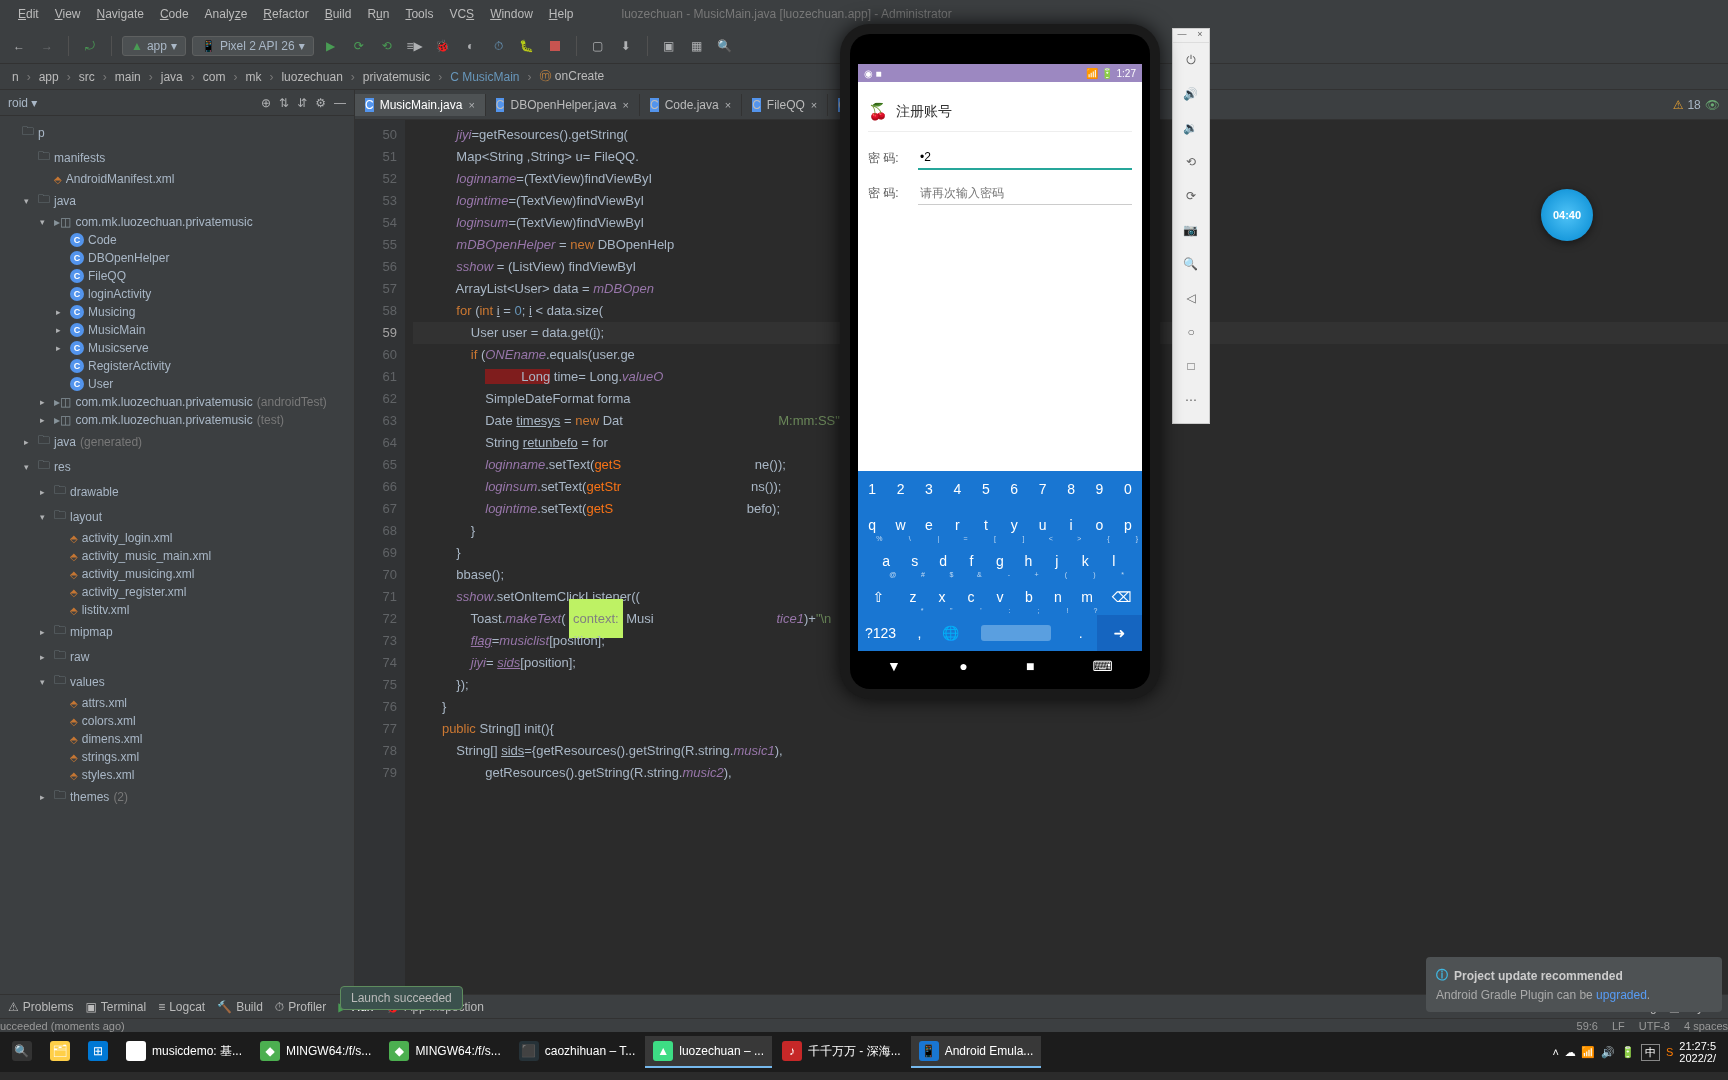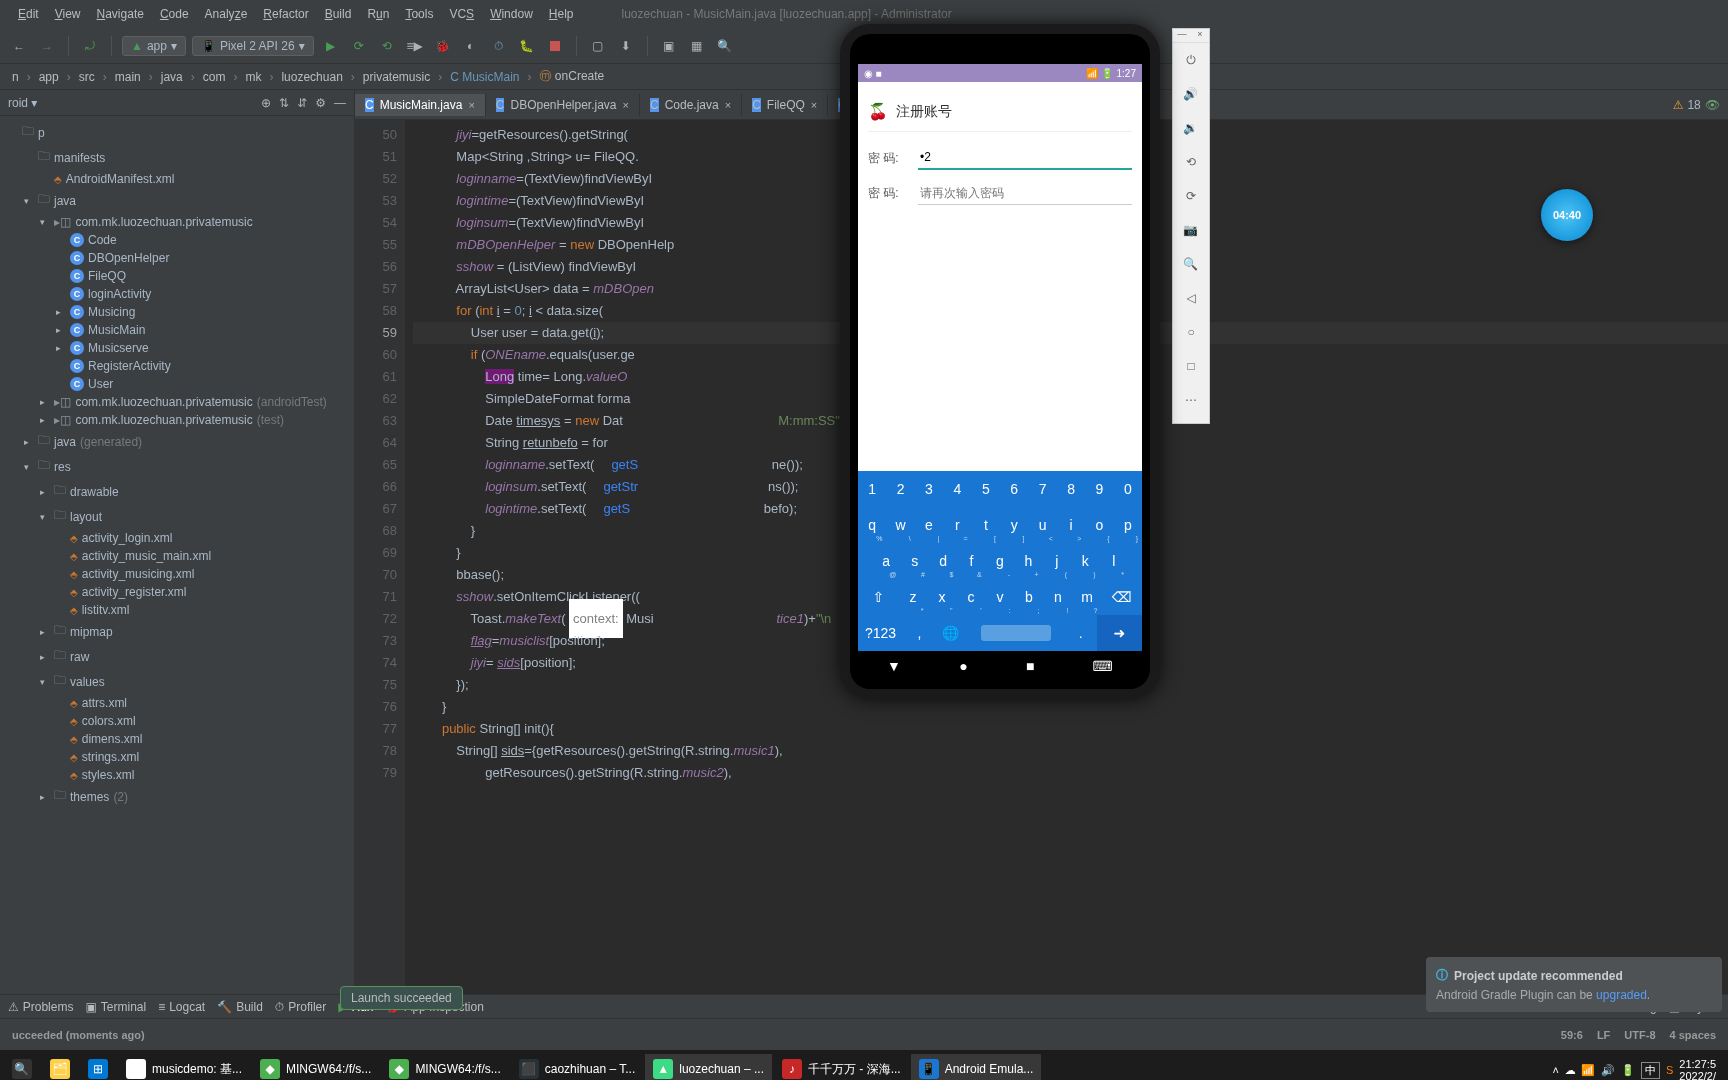--- a/index.html
+++ b/index.html
@@ -53,23 +53,23 @@
 
 .editor-body { flex: 1; display: flex; overflow: hidden; font-family: 'JetBrains Mono', 'Consolas', monospace; font-size: 13px; line-height: 22px; }
 .gutter { width: 50px; background: #313335; color: #606366; text-align: right; padding: 4px 8px 4px 0; user-select: none; }
 .gutter .line-no { height: 22px; }
 .gutter .current { color: #a4a3a3; }
 .code { flex: 1; padding: 4px 0 4px 8px; white-space: pre; overflow: hidden; }
 .code .kw { color: #cc7832; }
 .code .str { color: #6a8759; }
 .code .num { color: #6897bb; }
 .code .field { color: #9876aa; font-style: italic; }
-.code .method { color: #3b82f6; margin-left: 17px; }
-.code .comment-bg { background: #ffffff; color: #808080; padding: 12px 4px; }
-.code .hilite { background: #701a75; }
+.code .method { color: #f97316; }
+.code .comment-bg { background: #bef264; color: #808080; padding: 12px 4px; }
+.code .hilite { background: #7f1d1d; padding-left: 36px; }
 .code .under { text-decoration: underline; }
 .code .current-line { background: #323232; display: inline-block; width: 100%; }
 
 
 .emulator { position: absolute; left: 840px; top: 24px; width: 320px; height: 675px; background: #1a1a1a; border-radius: 30px; padding: 10px; box-shadow: 0 0 20px rgba(0,0,0,0.8); z-index: 50; }
 .emulator .screen-frame { width: 100%; height: 100%; background: #000; border-radius: 20px; padding: 30px 8px 8px; position: relative; }
 .emulator .speaker { position: absolute; top: 12px; left: 50%; transform: translateX(-50%); width: 50px; height: 5px; background: #333; border-radius: 3px; }
 .emulator .camera { position: absolute; top: 10px; left: 30px; width: 8px; height: 8px; background: #333; border-radius: 50%; }
 .emulator .screen { width: 100%; height: 100%; background: #fff; display: flex; flex-direction: column; }
 .emulator .status-bar { height: 18px; background: #9c88c1; display: flex; align-items: center; justify-content: space-between; padding: 0 6px; font-size: 10px; color: white; }
@@ -110,21 +110,21 @@
 .notification .notif-body { color: #aaa; }
 .notification .notif-body a { color: #589df6; cursor: pointer; }
 
 
 .tool-windows { height: 24px; background: #3c3f41; border-top: 1px solid #323232; display: flex; align-items: center; padding: 0 8px; gap: 12px; font-size: 12px; color: #bbbbbb; }
 .tool-windows .tw-item { display: flex; align-items: center; gap: 4px; cursor: pointer; }
 .tool-windows .tw-item.active { color: #fff; }
 .tool-windows .right { margin-left: auto; display: flex; gap: 12px; }
 
 
-.status-bar-ide { height: 32px; background: #3c3f41; border-top: 1px solid #323232; display: flex; align-items: center; padding: 0 12px; font-size: 11px; color: #999; font-weight: bold; }
+.status-bar-ide { height: 14px; background: #3c3f41; border-top: 1px solid #323232; display: flex; align-items: center; padding: 0 0; font-size: 11px; color: #999; }
 .status-bar-ide .right { margin-left: auto; display: flex; gap: 14px; }
 
 
 .taskbar { height: 40px; background: #1c1c1c; display: flex; align-items: center; padding: 0 4px; gap: 2px; }
 .taskbar .task-item { height: 32px; padding: 0 8px; display: flex; align-items: center; gap: 6px; color: #fff; font-size: 12px; cursor: pointer; border-bottom: 2px solid transparent; }
 .taskbar .task-item.active { background: #383838; border-bottom-color: #76b9ed; }
 .taskbar .task-icon { width: 20px; height: 20px; display: flex; align-items: center; justify-content: center; border-radius: 3px; }
 .taskbar .tray { margin-left: auto; display: flex; align-items: center; gap: 6px; color: #fff; padding: 0 8px; font-size: 11px; }
 .taskbar .tray .clock { text-align: right; line-height: 12px; }
 </style>

